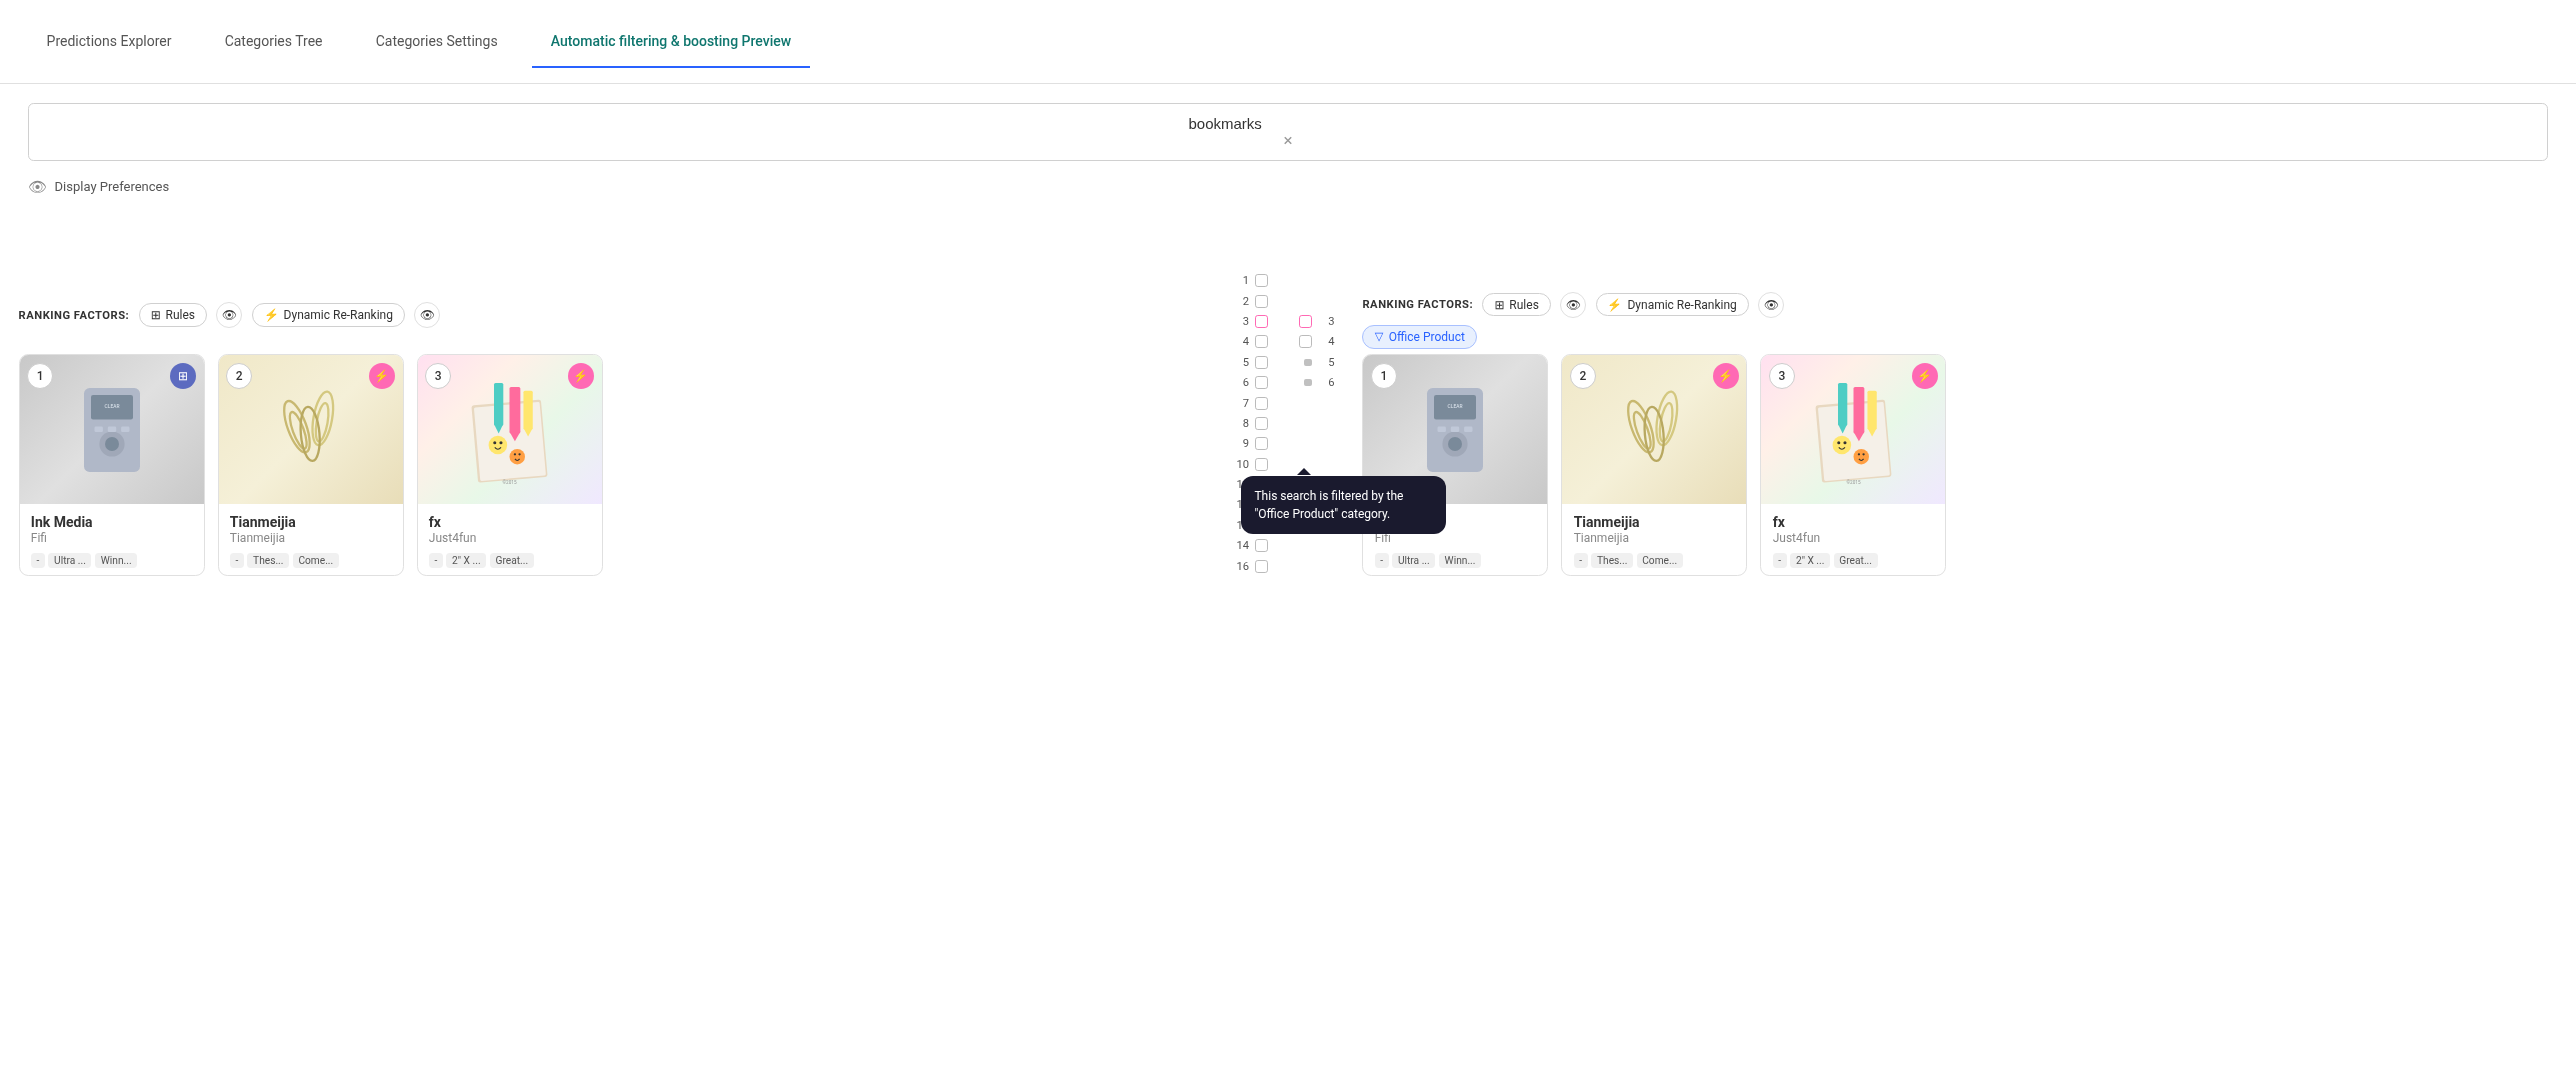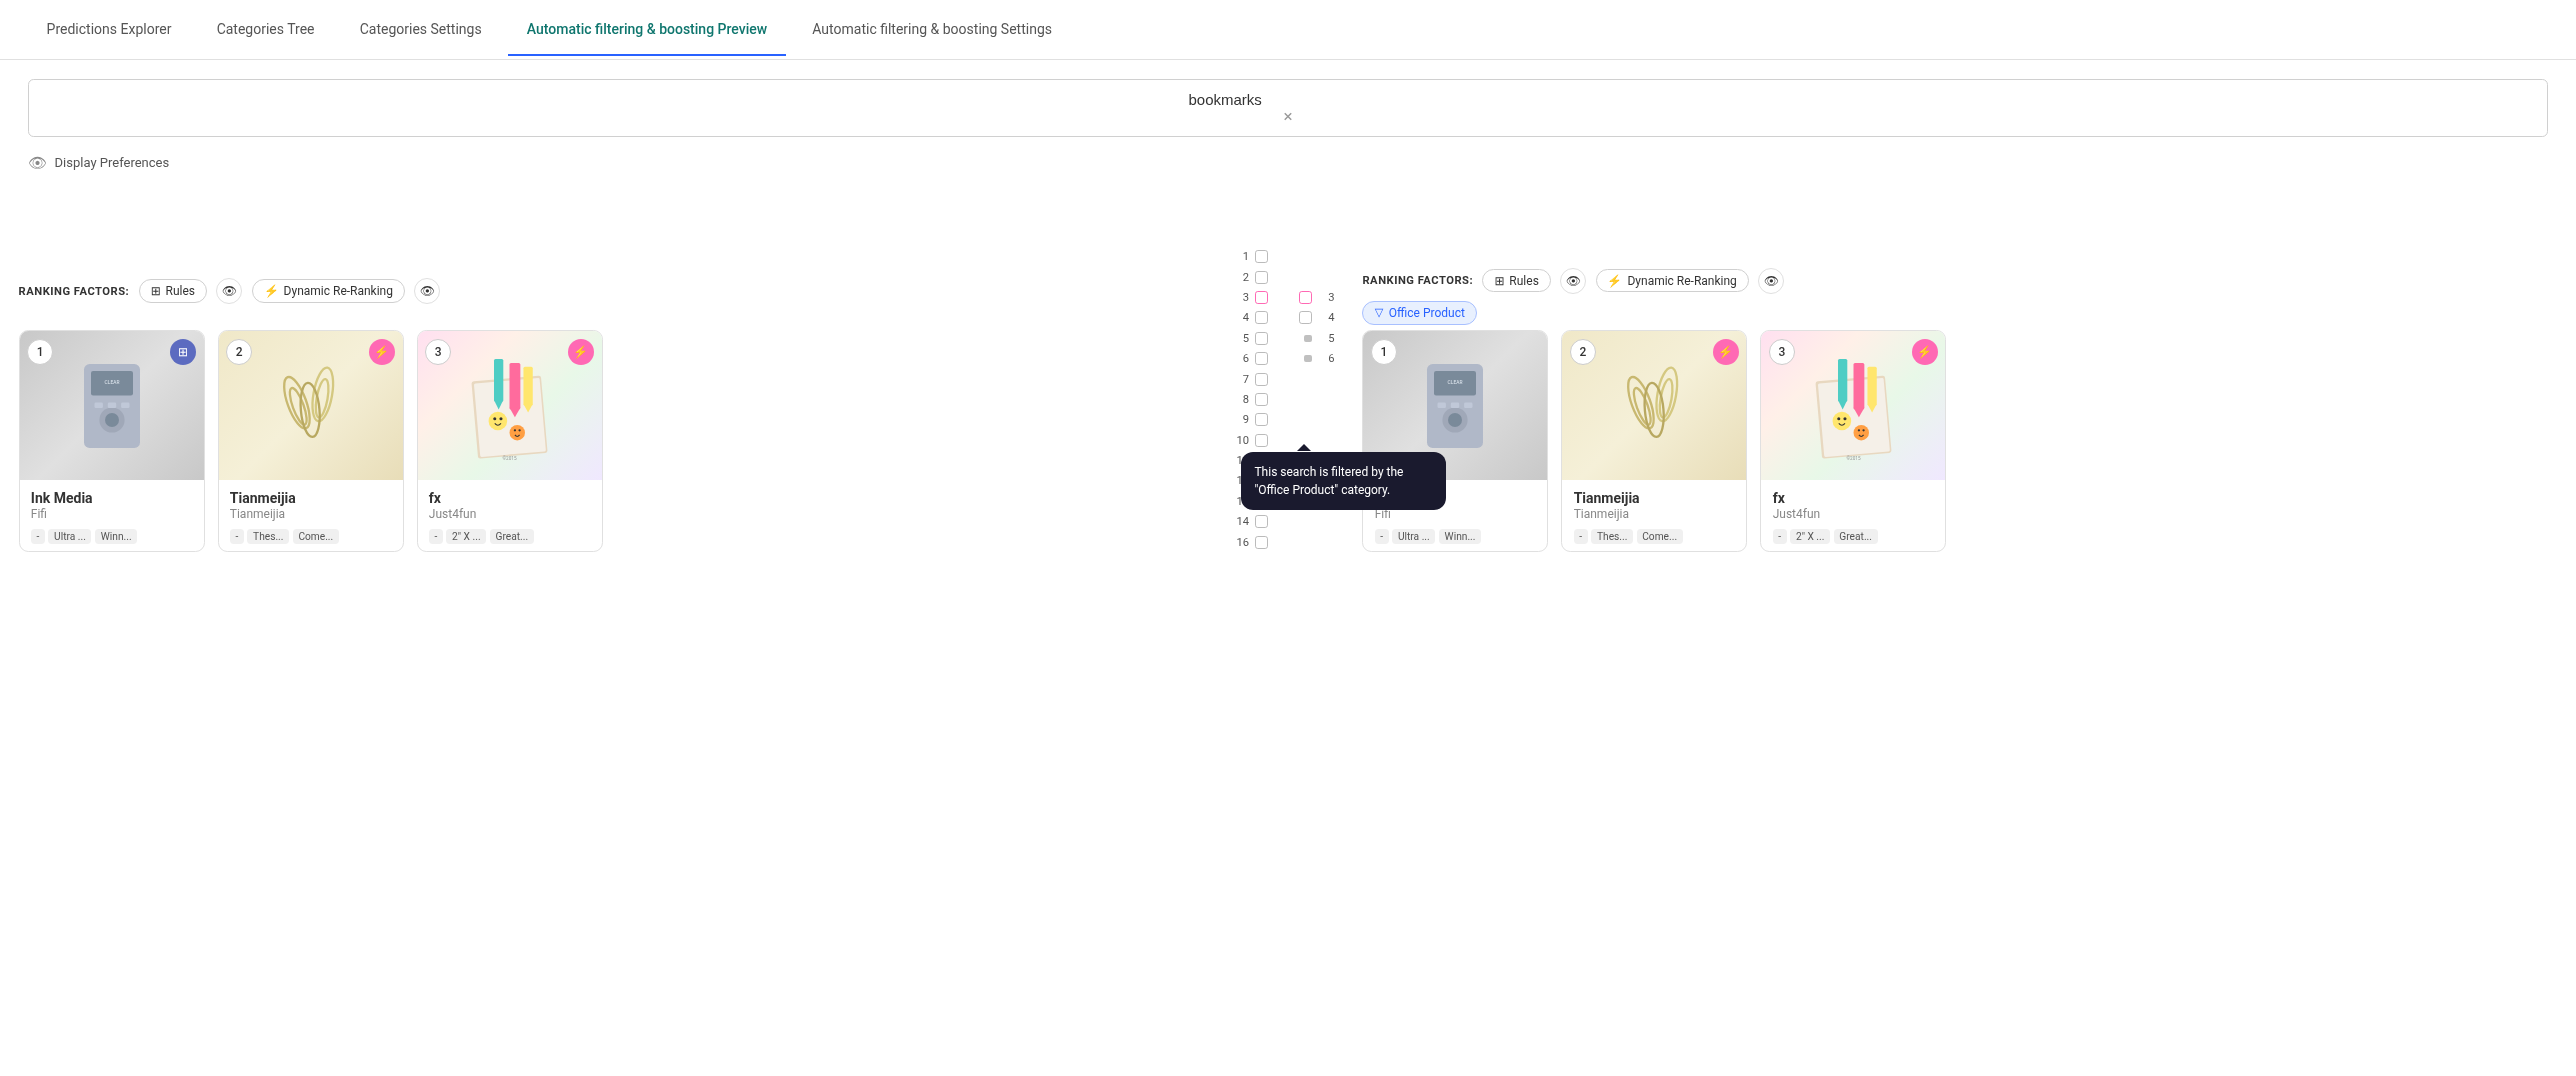--- a/index.html
+++ b/index.html
@@ -7,22 +7,22 @@
       font-family: -apple-system, BlinkMacSystemFont, 'Segoe UI', Roboto, sans-serif;
       background: #fff;
       color: #333;
       font-size: 13px;
     }
 
     
     .nav-tabs {
       display: flex;
       border-bottom: 0.9px solid #e0e0e0;
-      padding: 4px 28px;
-      gap: 8px;
+      padding: 16px 28px;
+      gap: 16px;
     }
     .nav-tab {
       padding: 17px 18.6px;
       font-size: 14px;
       color: #555;
       cursor: pointer;
       white-space: nowrap;
       border-bottom: 2.8px solid transparent;
       margin-bottom: -0.9px;
     }
@@ -302,21 +302,20 @@
     }
   </style>
 </head>
 <body>
 
 <nav class="nav-tabs">
   <div class="nav-tab">Predictions Explorer</div>
   <div class="nav-tab">Categories Tree</div>
   <div class="nav-tab">Categories Settings</div>
   <div class="nav-tab active">Automatic filtering &amp; boosting Preview</div>
-  <div class="nav-tab">Automatic filtering &amp; boosting Settings</div>
 </nav>
 
 <div class="search-container">
   <div class="search-box">
     <input class="search-input" type="text" value="bookmarks" style="">
     <span class="search-clear">×</span>
   </div>
 </div>
 
 <div class="display-prefs">

